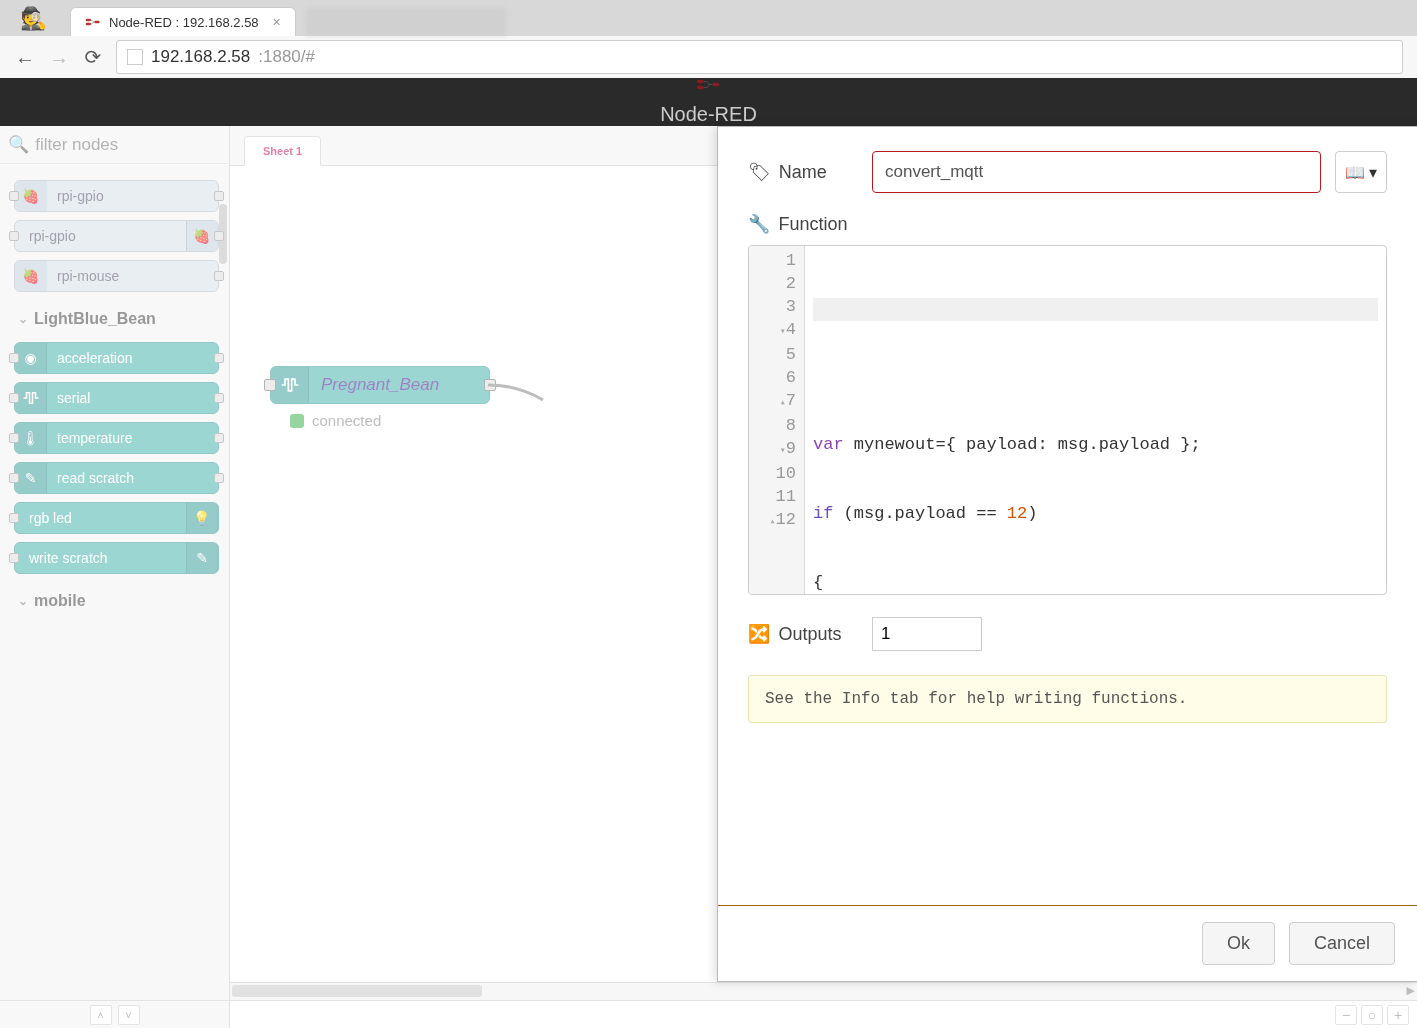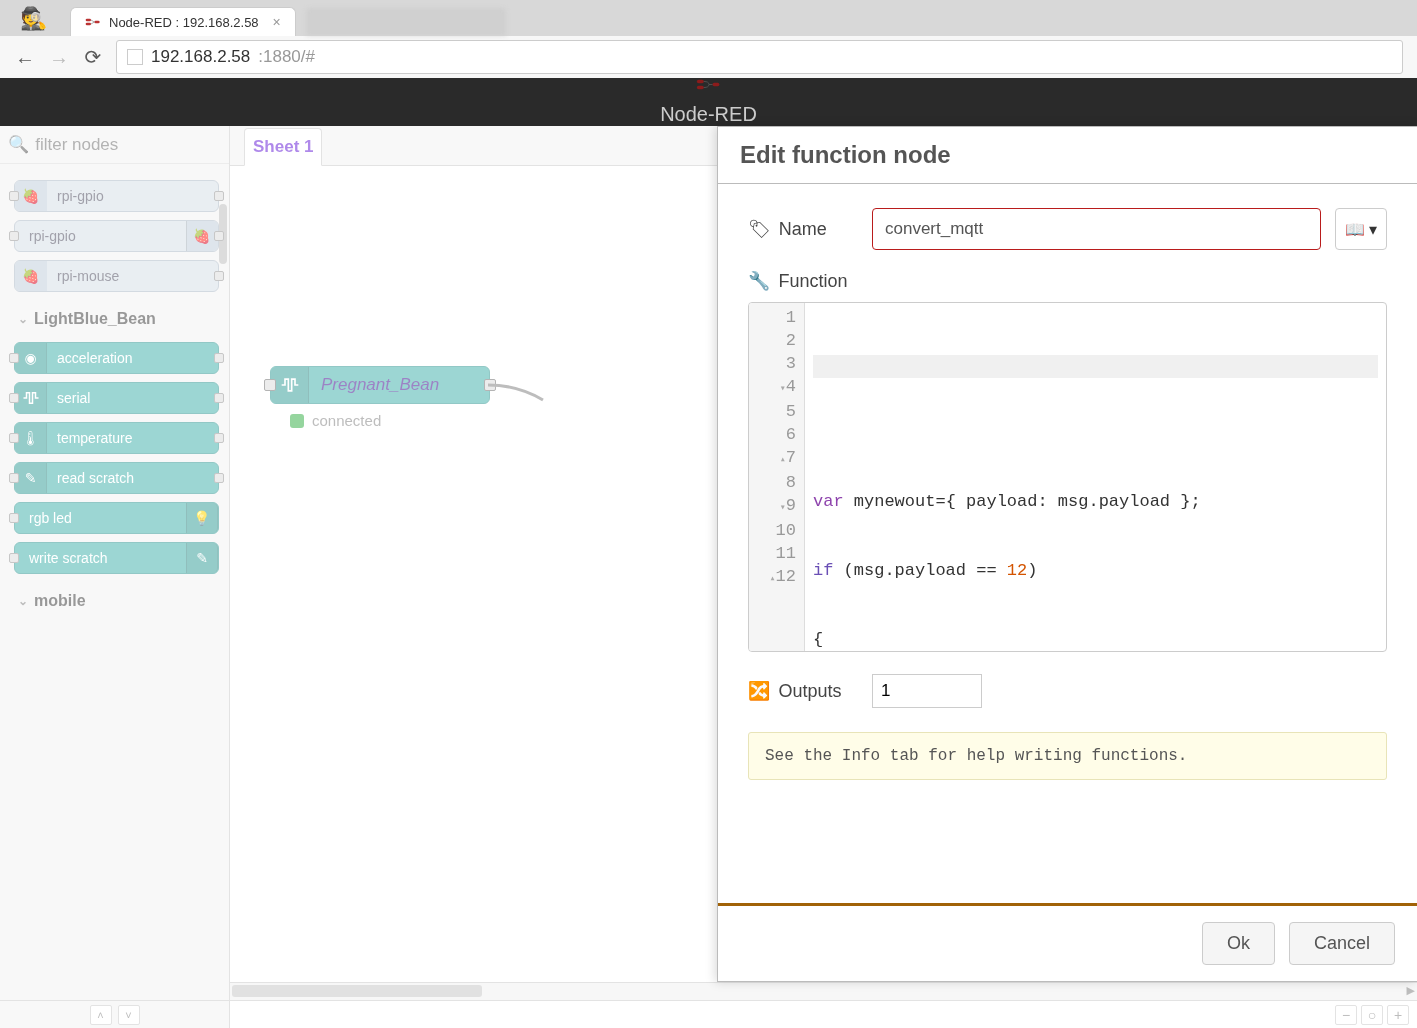--- a/index.html
+++ b/index.html
@@ -49,21 +49,21 @@
 .pn-red .pn-icon, .pn-red .pn-icon-right { background: #d8524b; }
 .palette-category { padding: 10px 4px 6px; font-weight: bold; font-size: 16px; color: #444; display: flex; align-items: center; gap: 6px; }
 .cat-chevron { color: #888; font-size: 12px; }
 .scroll-thumb { position: absolute; right: 2px; top: 40px; width: 8px; height: 60px; background: #c0c0c0; border-radius: 4px; }
 .palette-footer { height: 28px; border-top: 1px solid #ccc; display: flex; justify-content: center; align-items: center; gap: 6px; }
 .pf-btn { width: 22px; height: 20px; border: 1px solid #ccc; background: #fff; font-size: 11px; color: #888; display: flex; align-items: center; justify-content: center; border-radius: 2px; }
 
 
 .workspace { flex: 1; display: flex; flex-direction: column; background: #fff; position: relative; }
 .ws-tabs { height: 40px; border-bottom: 1px solid #ccc; display: flex; align-items: flex-end; padding-left: 14px; background: #f3f3f3; }
-.ws-tab { background: #fff; border: 1px solid #ccc; border-bottom: 1px solid #fff; padding: 8px 8px; font-size: 17px; font-weight: bold; color: #6d28d9; border-radius: 4px 4px 0 0; margin-bottom: -1px; }
+.ws-tab { background: #fff; border: 1px solid #ccc; border-bottom: 1px solid #fff; padding: 8px 18px; font-size: 11px; font-weight: bold; color: #be185d; border-radius: 4px 4px 0 0; margin-bottom: -1px; }
 .ws-add-tab { position: absolute; right: 10px; top: 6px; width: 28px; height: 28px; border: 1px solid #ccc; background: #fff; font-size: 20px; color: #888; display: flex; align-items: center; justify-content: center; border-radius: 3px; cursor: pointer; }
 .ws-canvas { flex: 1; background: #fff; position: relative; }
 .flow-node { position: absolute; left: 40px; top: 200px; width: 220px; height: 38px; background: #4bb5b0; border: 1px solid #3a9c97; border-radius: 6px; display: flex; align-items: center; color: #333; }
 .flow-node .pn-icon { background: #3fa29d; border-right: 1px solid rgba(0,0,0,0.15); color: #fff; width: 38px; }
 .flow-node-label { flex: 1; padding: 0 12px; font-style: italic; font-size: 17px; color: #4c1d95; }
 .flow-port { width: 12px; height: 12px; background: #ddd; border: 1px solid #777; border-radius: 2px; position: absolute; top: 50%; transform: translateY(-50%); }
 .flow-port.left { left: -7px; }
 .flow-port.right { right: -7px; }
 .flow-status { position: absolute; left: 60px; top: 246px; display: flex; align-items: center; gap: 8px; color: #888; font-size: 15px; }
 .status-dot { width: 14px; height: 14px; background: #3fb24f; border-radius: 3px; }
@@ -86,21 +86,21 @@
 .gutter { width: 56px; background: #f5f5f5; border-right: 1px solid #ddd; text-align: right; padding: 3px 8px 3px 0; color: #999; line-height: 23px; }
 .gutter .fold { color: #aaa; font-size: 10px; display: inline-block; width: 10px; }
 .code-lines { flex: 1; padding: 3px 8px; line-height: 23px; white-space: pre; color: #333; position: relative; }
 .cursor-line-hl { position: absolute; left: 0; right: 0; top: 3px; height: 23px; background: #f0f0f0; z-index: 0; }
 .code-lines > div { position: relative; z-index: 1; }
 .kw { color: #8e44ad; }
 .kw2 { color: #6a4fb5; }
 .num { color: #d35400; }
 .outputs-input { width: 110px; height: 34px; border: 1px solid #ccc; padding: 0 8px; font-size: 17px; }
 .info-banner { margin-top: 24px; padding: 14px 16px; background: #fffde8; border: 1px solid #e8e4b8; border-radius: 3px; font-size: 16px; color: #555; font-family: 'Courier New', monospace; }
-.tray-footer { border-top: 3px solid #a16207; padding: 16px 22px; display: flex; justify-content: flex-end; gap: 14px; }
+.tray-footer { border-top: 1px solid #a16207; padding: 16px 22px; display: flex; justify-content: flex-end; gap: 14px; }
 .tray-btn { padding: 10px 24px; border: 1px solid #ccc; background: #f5f5f5; border-radius: 4px; font-size: 18px; color: #555; cursor: pointer; }
 
 
 .peek-node { position: absolute; right: 0; top: 542px; width: 22px; height: 40px; background: #d6c6ea; border: 1px solid #b8a4d6; border-radius: 6px 0 0 6px; z-index: 2; display:flex; align-items:center; justify-content:center; color:#8860b8;}
 
 .icon-svg { width: 18px; height: 18px; fill: currentColor; }
 </style>
 </head>
 <body>
 
@@ -263,21 +263,20 @@
     </div>
     <div class="ws-footer">
       <div class="zoom-btn">−</div>
       <div class="zoom-btn">○</div>
       <div class="zoom-btn">+</div>
     </div>
   </div>
 </div>
 
 <div class="edit-tray">
-  <div class="tray-header">Edit function node</div>
   <div class="tray-body">
 
     <div class="form-row">
       <div class="form-label">
         <span>🏷</span>
         <span>Name</span>
       </div>
       <input class="form-input" value="convert_mqtt" style="">
       <div class="help-btn">
         <span>📖</span>

